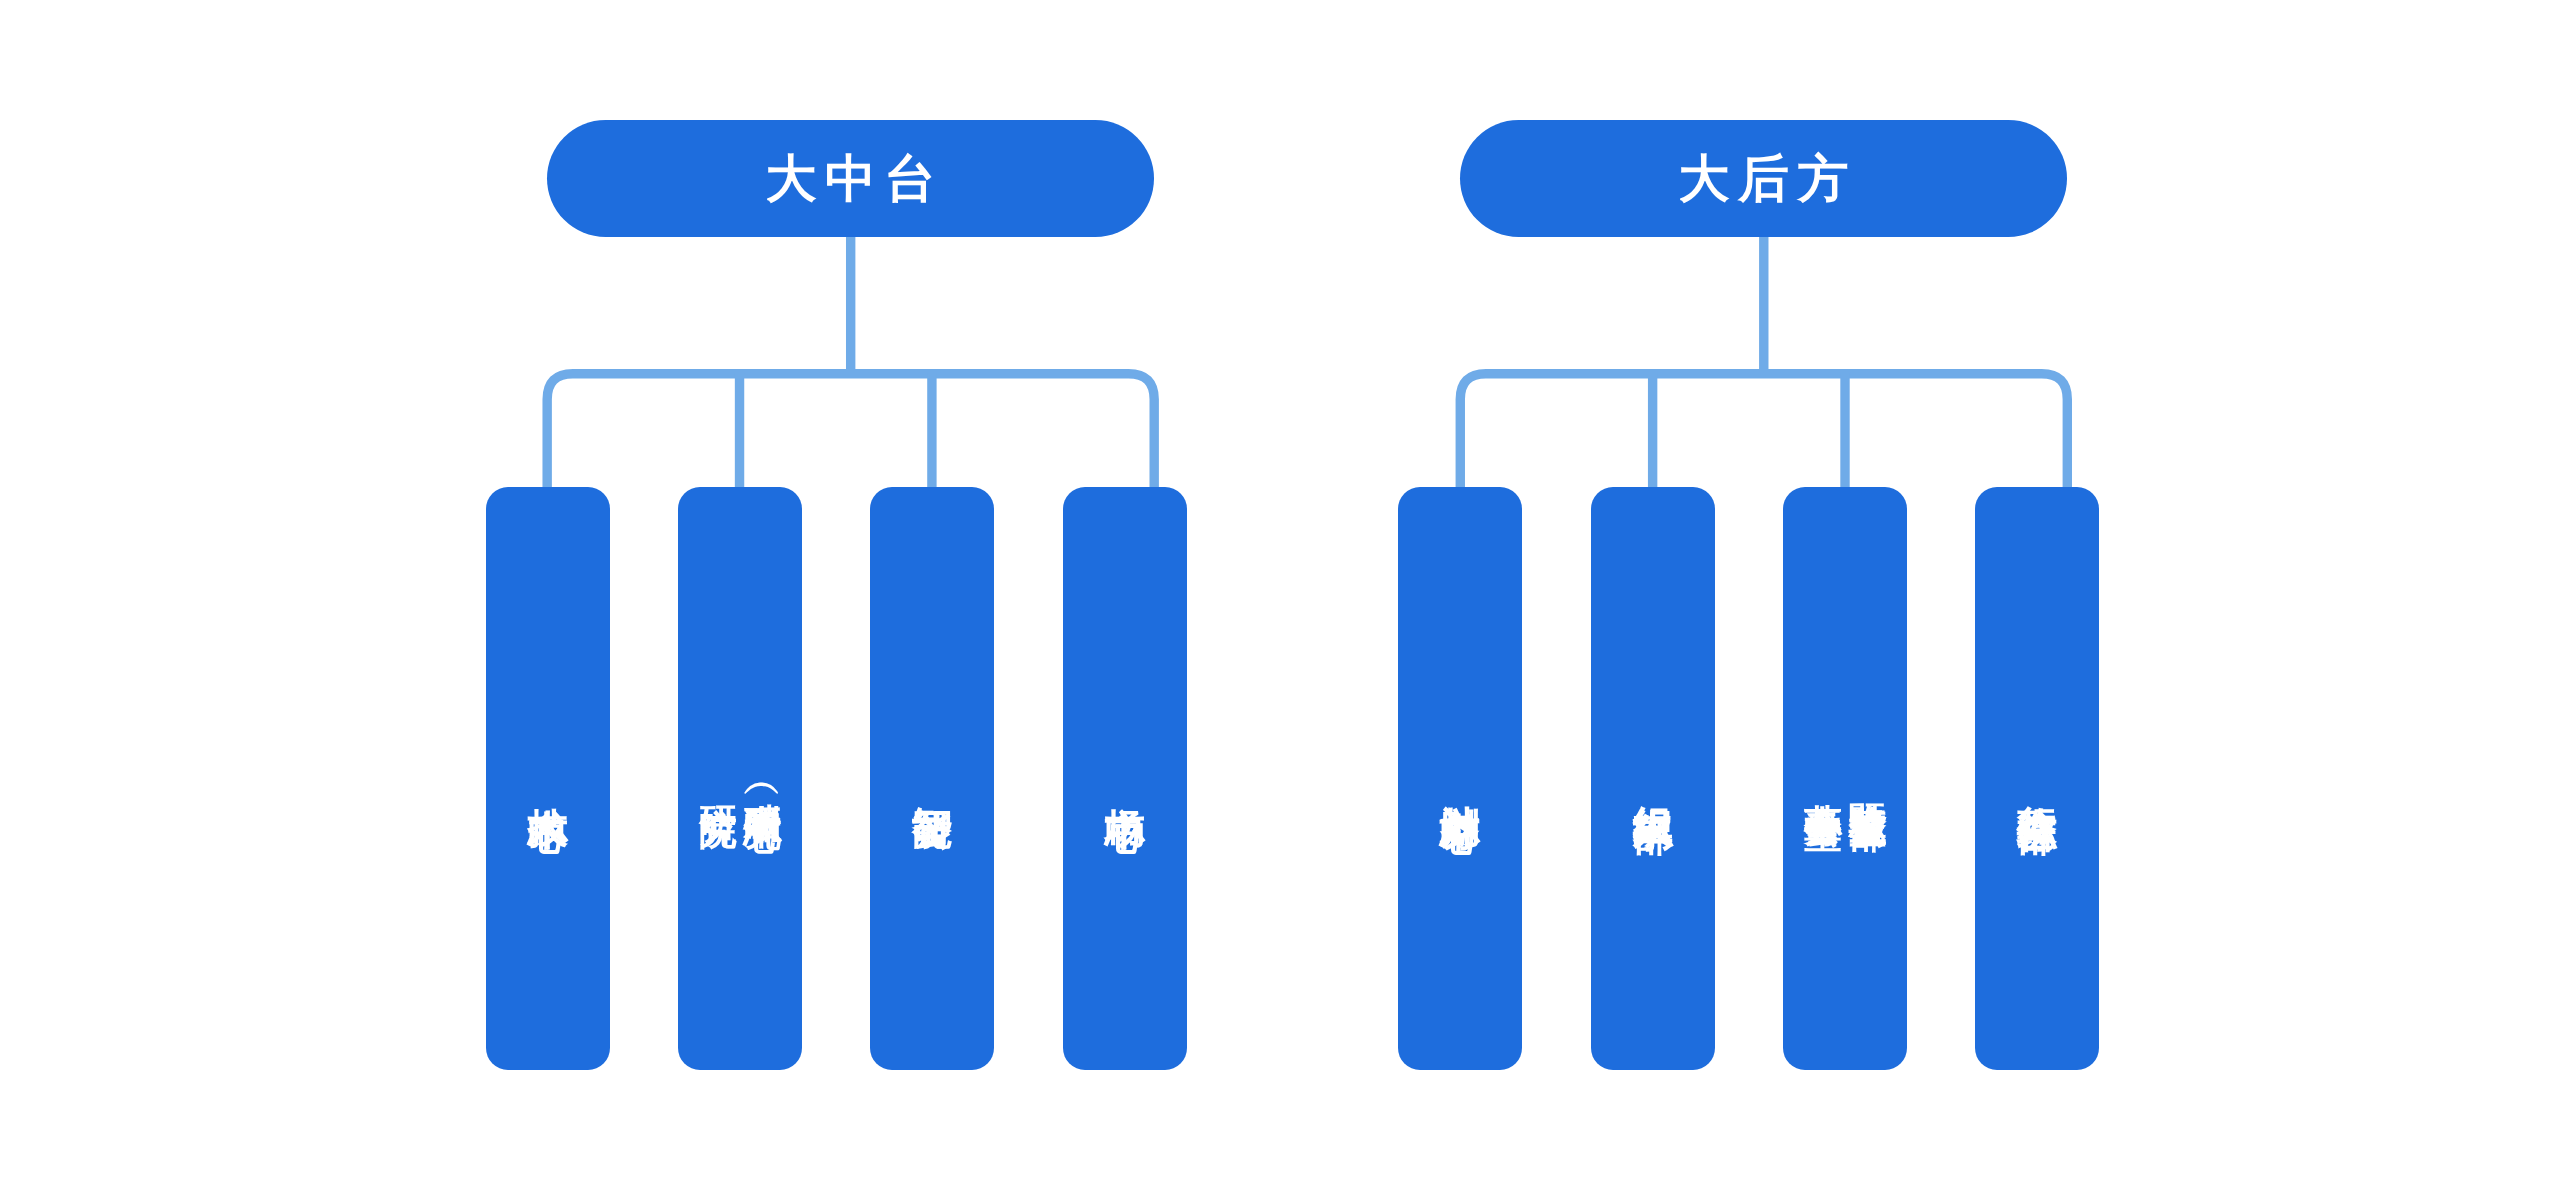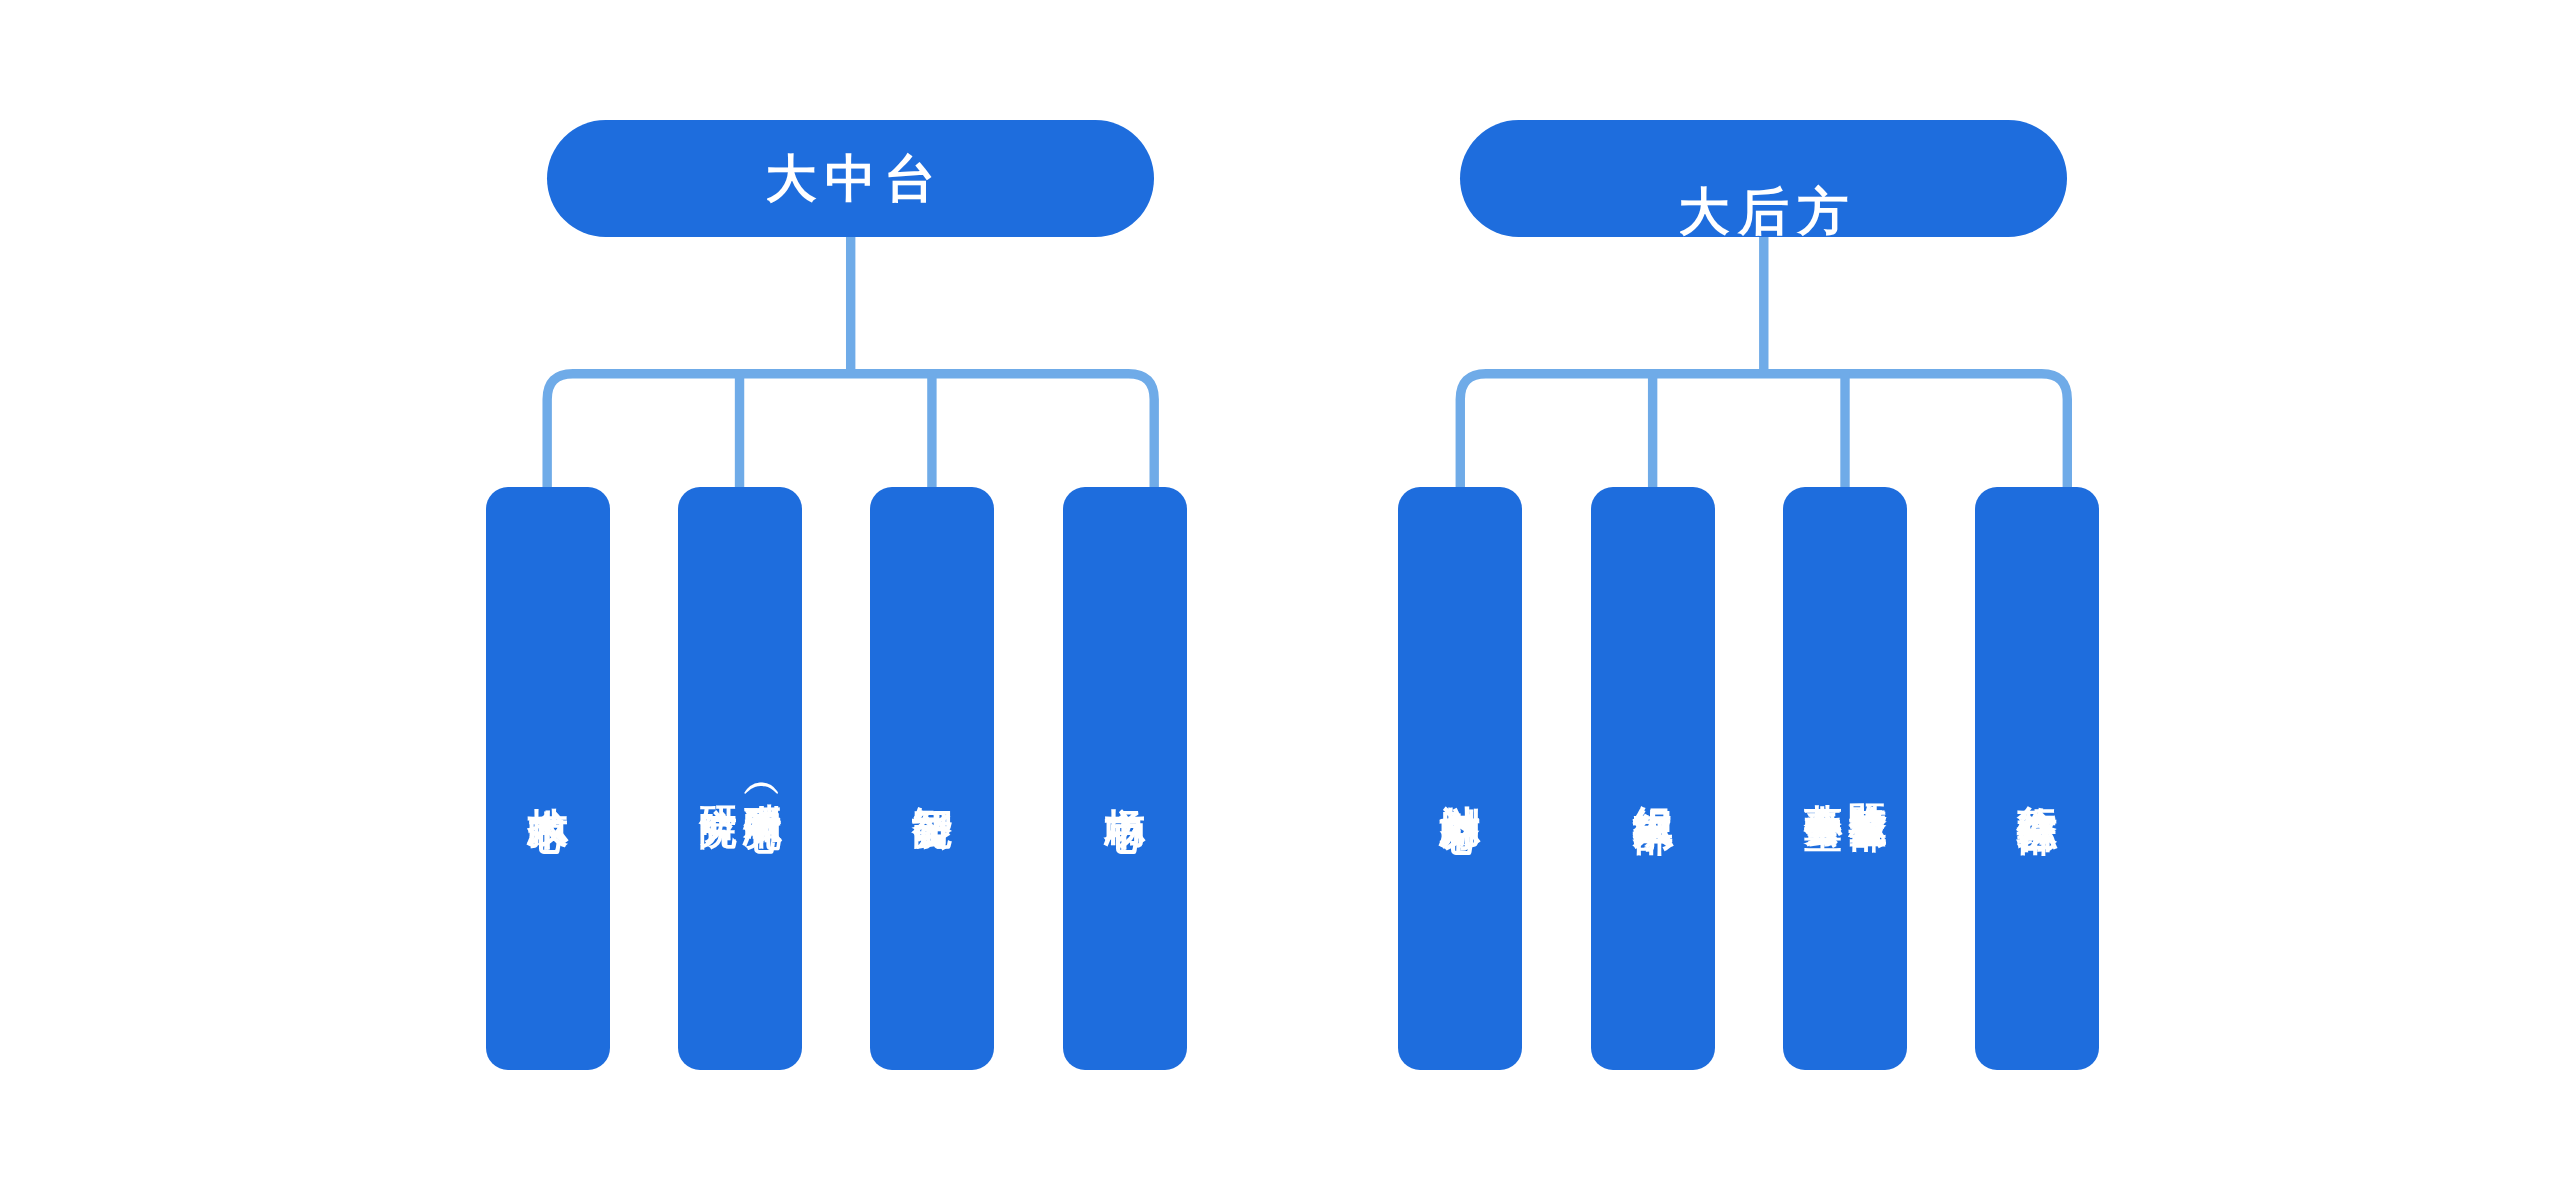--- a/index.html
+++ b/index.html
@@ -121,21 +121,21 @@
       <span class="node-col">智能公司</span>
     </div>
 
     <div class="node-box" style="left:1063px;">
       <span class="node-col">市场中心</span>
     </div>
   </div>
 
   <div class="group" style="left:1282px;width:1294px;">
 
-    <div class="header-pill" style="left:178px;width:607px;align-items:flex-end;">
+    <div class="header-pill" style="left:178px;width:607px;">
       <span class="header-label">大后方</span>
     </div>
 
     <div class="node-box" style="left:116px;">
       <span class="node-col">计划财务中心</span>
     </div>
 
     <div class="node-box" style="left:309px;">
       <span class="node-col">组织人事部</span>
     </div>

